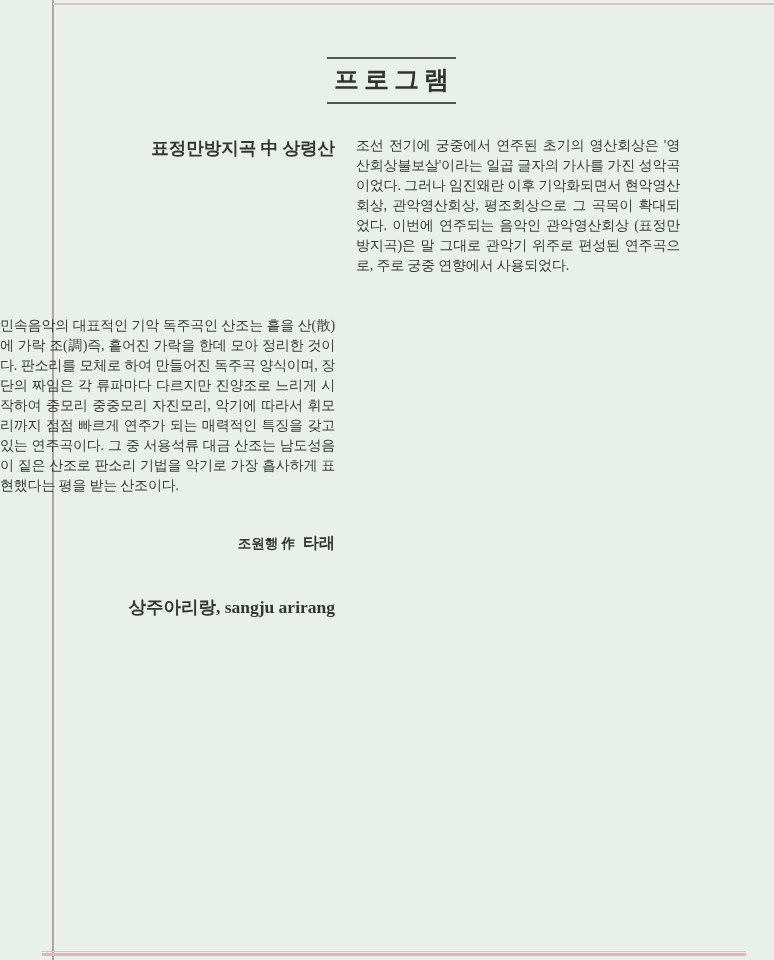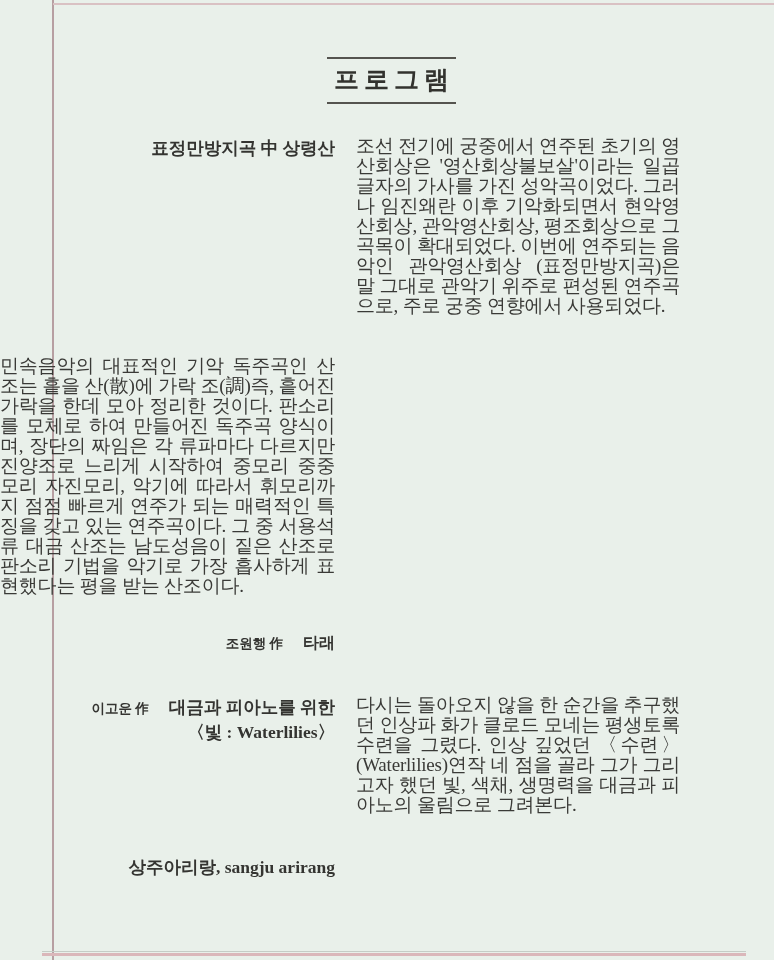--- a/index.html
+++ b/index.html
@@ -55,29 +55,29 @@
     text-align: right;
     font-weight: bold;
     color: #343431;
     font-size: 17.5px;
     line-height: 22px;
     padding-top: 1px;
   }
   .composer {
     font-size: 13.5px;
     font-weight: bold;
-    margin-right: 20px;
+    margin-right: 8px;
   }
   .composer:empty { display: none; margin: 0; }
   .title-large { font-size: 16px; }
   .title-line2 { font-size: 17.5px; line-height: 24px; }
   .title-line2:empty { display: none; }
 
   .item-desc {
-    font-size: 19px;
+    font-size: 14px;
     line-height: 20px;
     text-align: justify;
     color: #3a3a37;
     letter-spacing: -0.2px;
   }
 </style>
 </head>
 <body>
 
 <div class="frame-left"></div>
@@ -105,27 +105,20 @@
       <div class="item-desc">민속음악의 대표적인 기악 독주곡인 산조는 흩을 산(散)에 가락 조(調)즉, 흩어진 가락을 한데 모아 정리한 것이다. 판소리를 모체로 하여 만들어진 독주곡 양식이며, 장단의 짜임은 각 류파마다 다르지만 진양조로 느리게 시작하여 중모리 중중모리 자진모리, 악기에 따라서 휘모리까지 점점 빠르게 연주가 되는 매력적인 특징을 갖고 있는 연주곡이다. 그 중 서용석류 대금 산조는 남도성음이 짙은 산조로 판소리 기법을 악기로 가장 흡사하게 표현했다는 평을 받는 산조이다.</div>
     </section>
 
     <section class="program-item s3">
       <div class="item-title">
         <span class="composer">조원행 作</span><span class="title-large">타래</span>
         
       </div>
     </section>
 
-    <section class="program-item s4">
-      <div class="item-title">
-        <span class="composer">이고운 作</span><span>대금과 피아노를 위한</span>
-        <div class="title-line2">〈빛 : Waterlilies〉</div>
-      </div>
-      <div class="item-desc">다시는 돌아오지 않을 한 순간을 추구했던 인상파 화가 클로드 모네는 평생토록 수련을 그렸다. 인상 깊었던 〈수련〉(Waterlilies)연작 네 점을 골라 그가 그리고자 했던 빛, 색채, 생명력을 대금과 피아노의 울림으로 그려본다.</div>
-    </section>
 
     <section class="program-item s5">
       <div class="item-title">
         <span>상주아리랑, sangju arirang</span>
         
       </div>
     </section>
 
   </div>
 </div>

